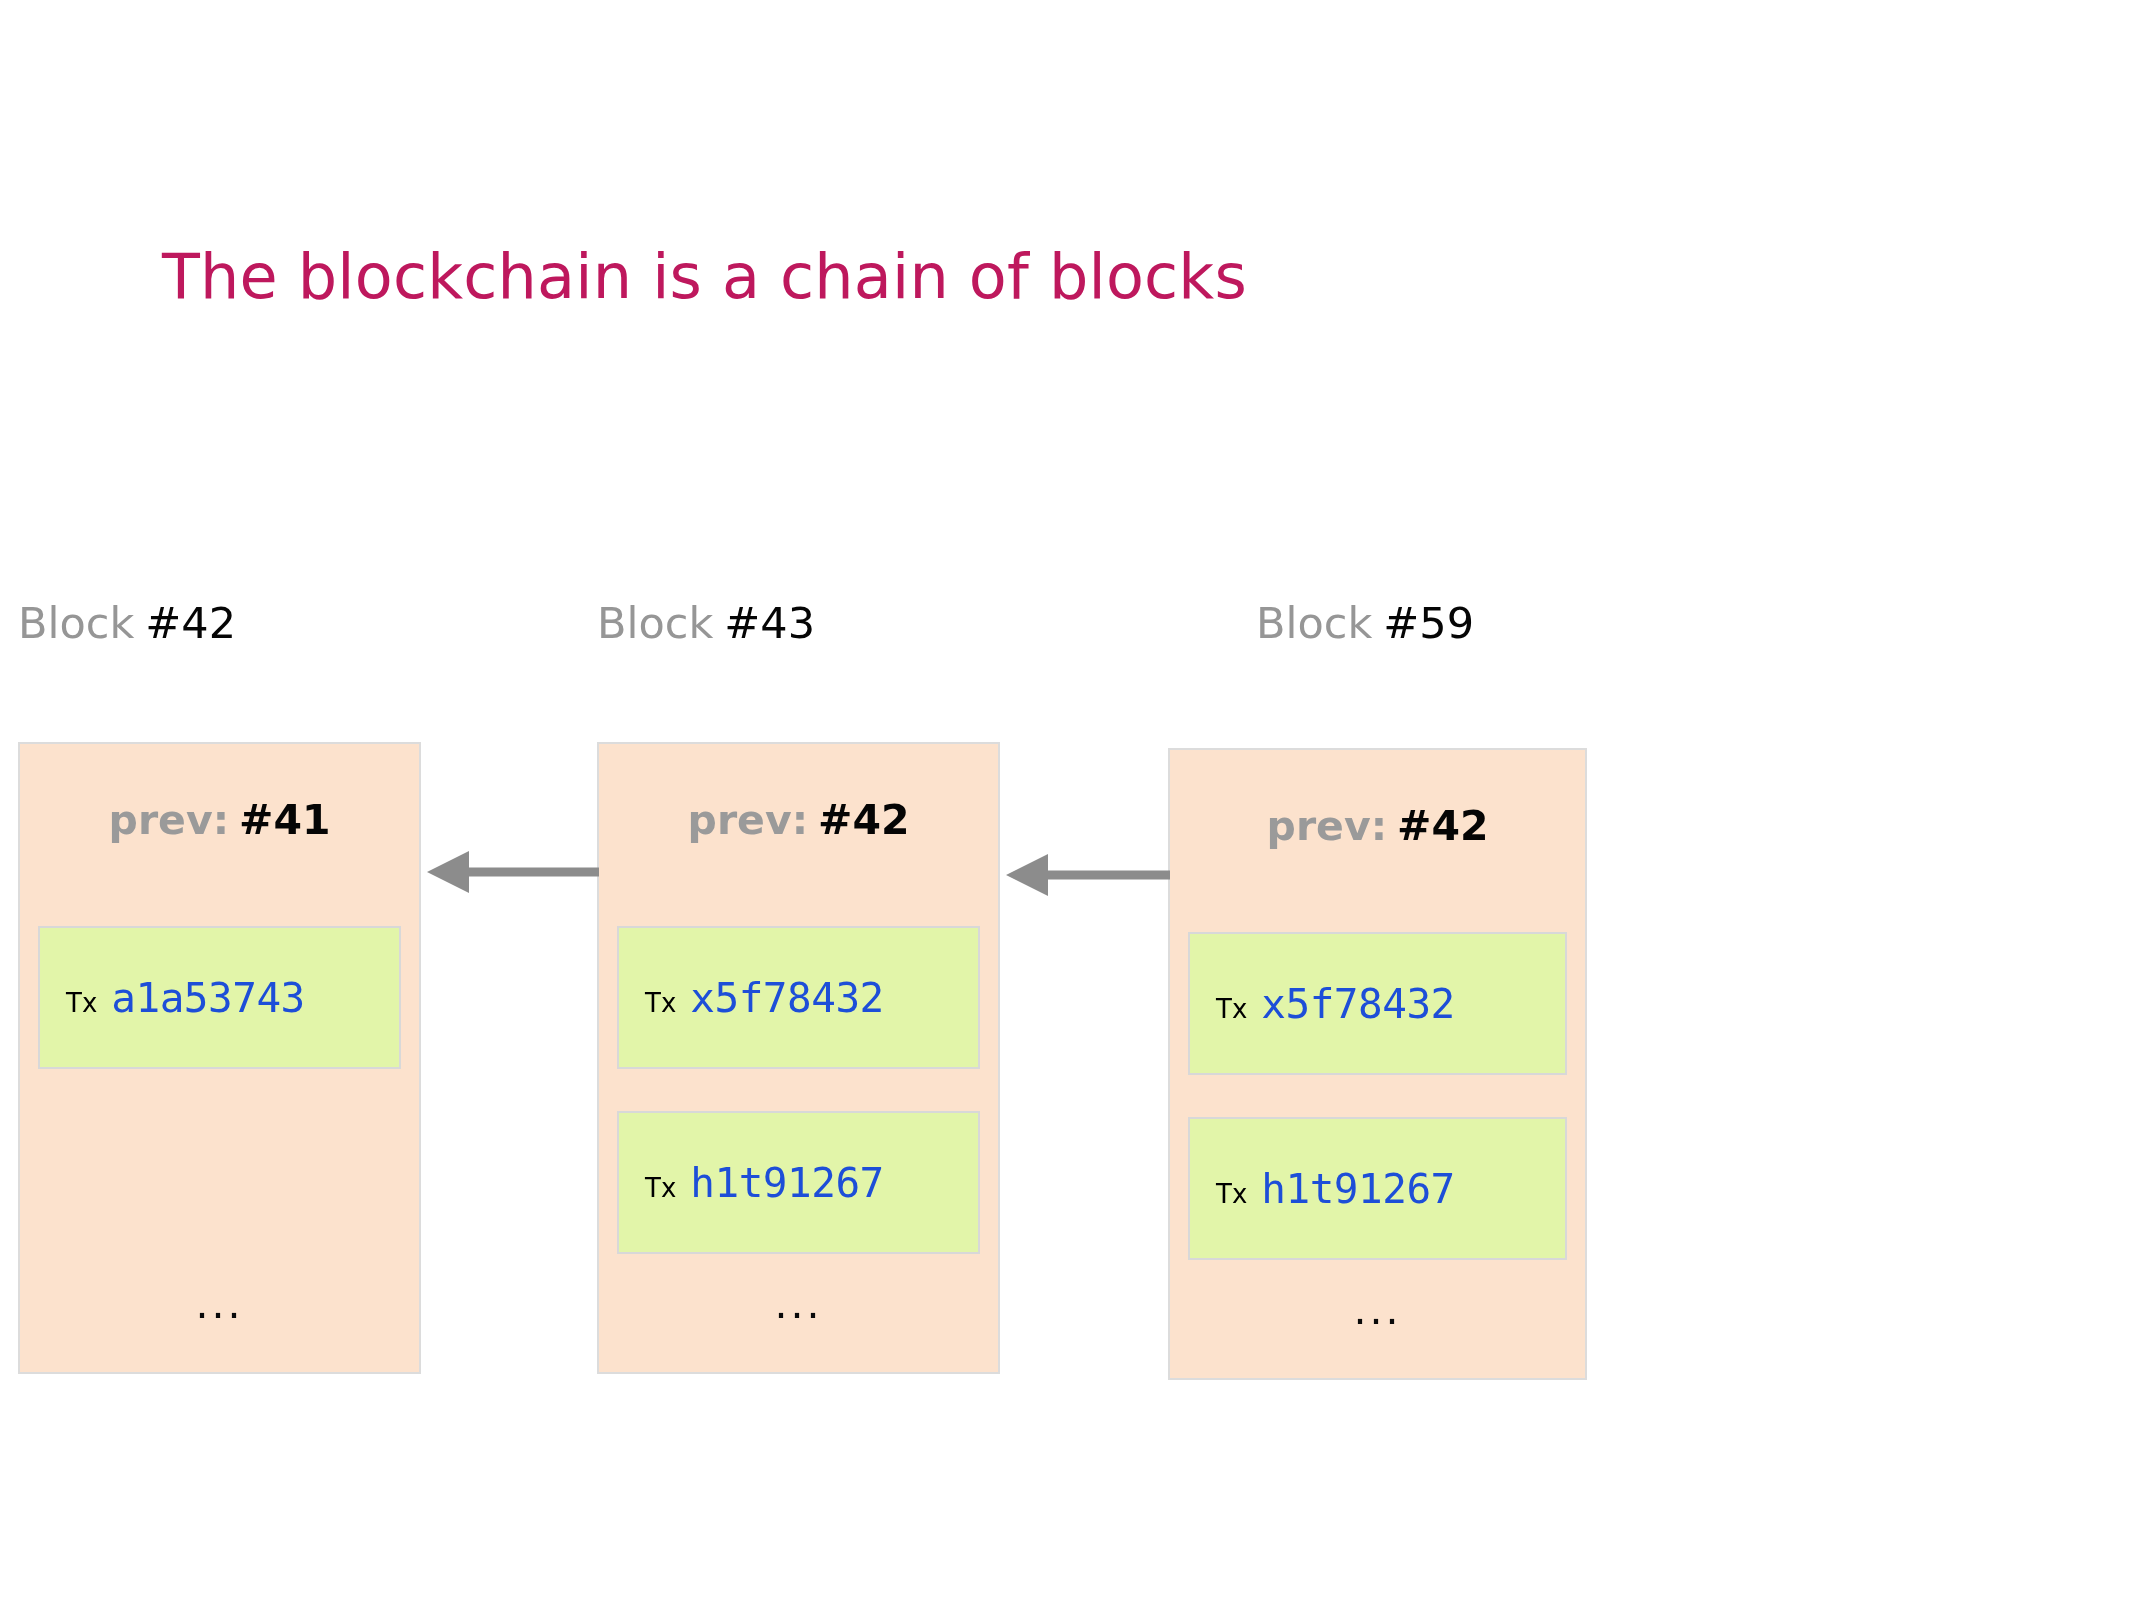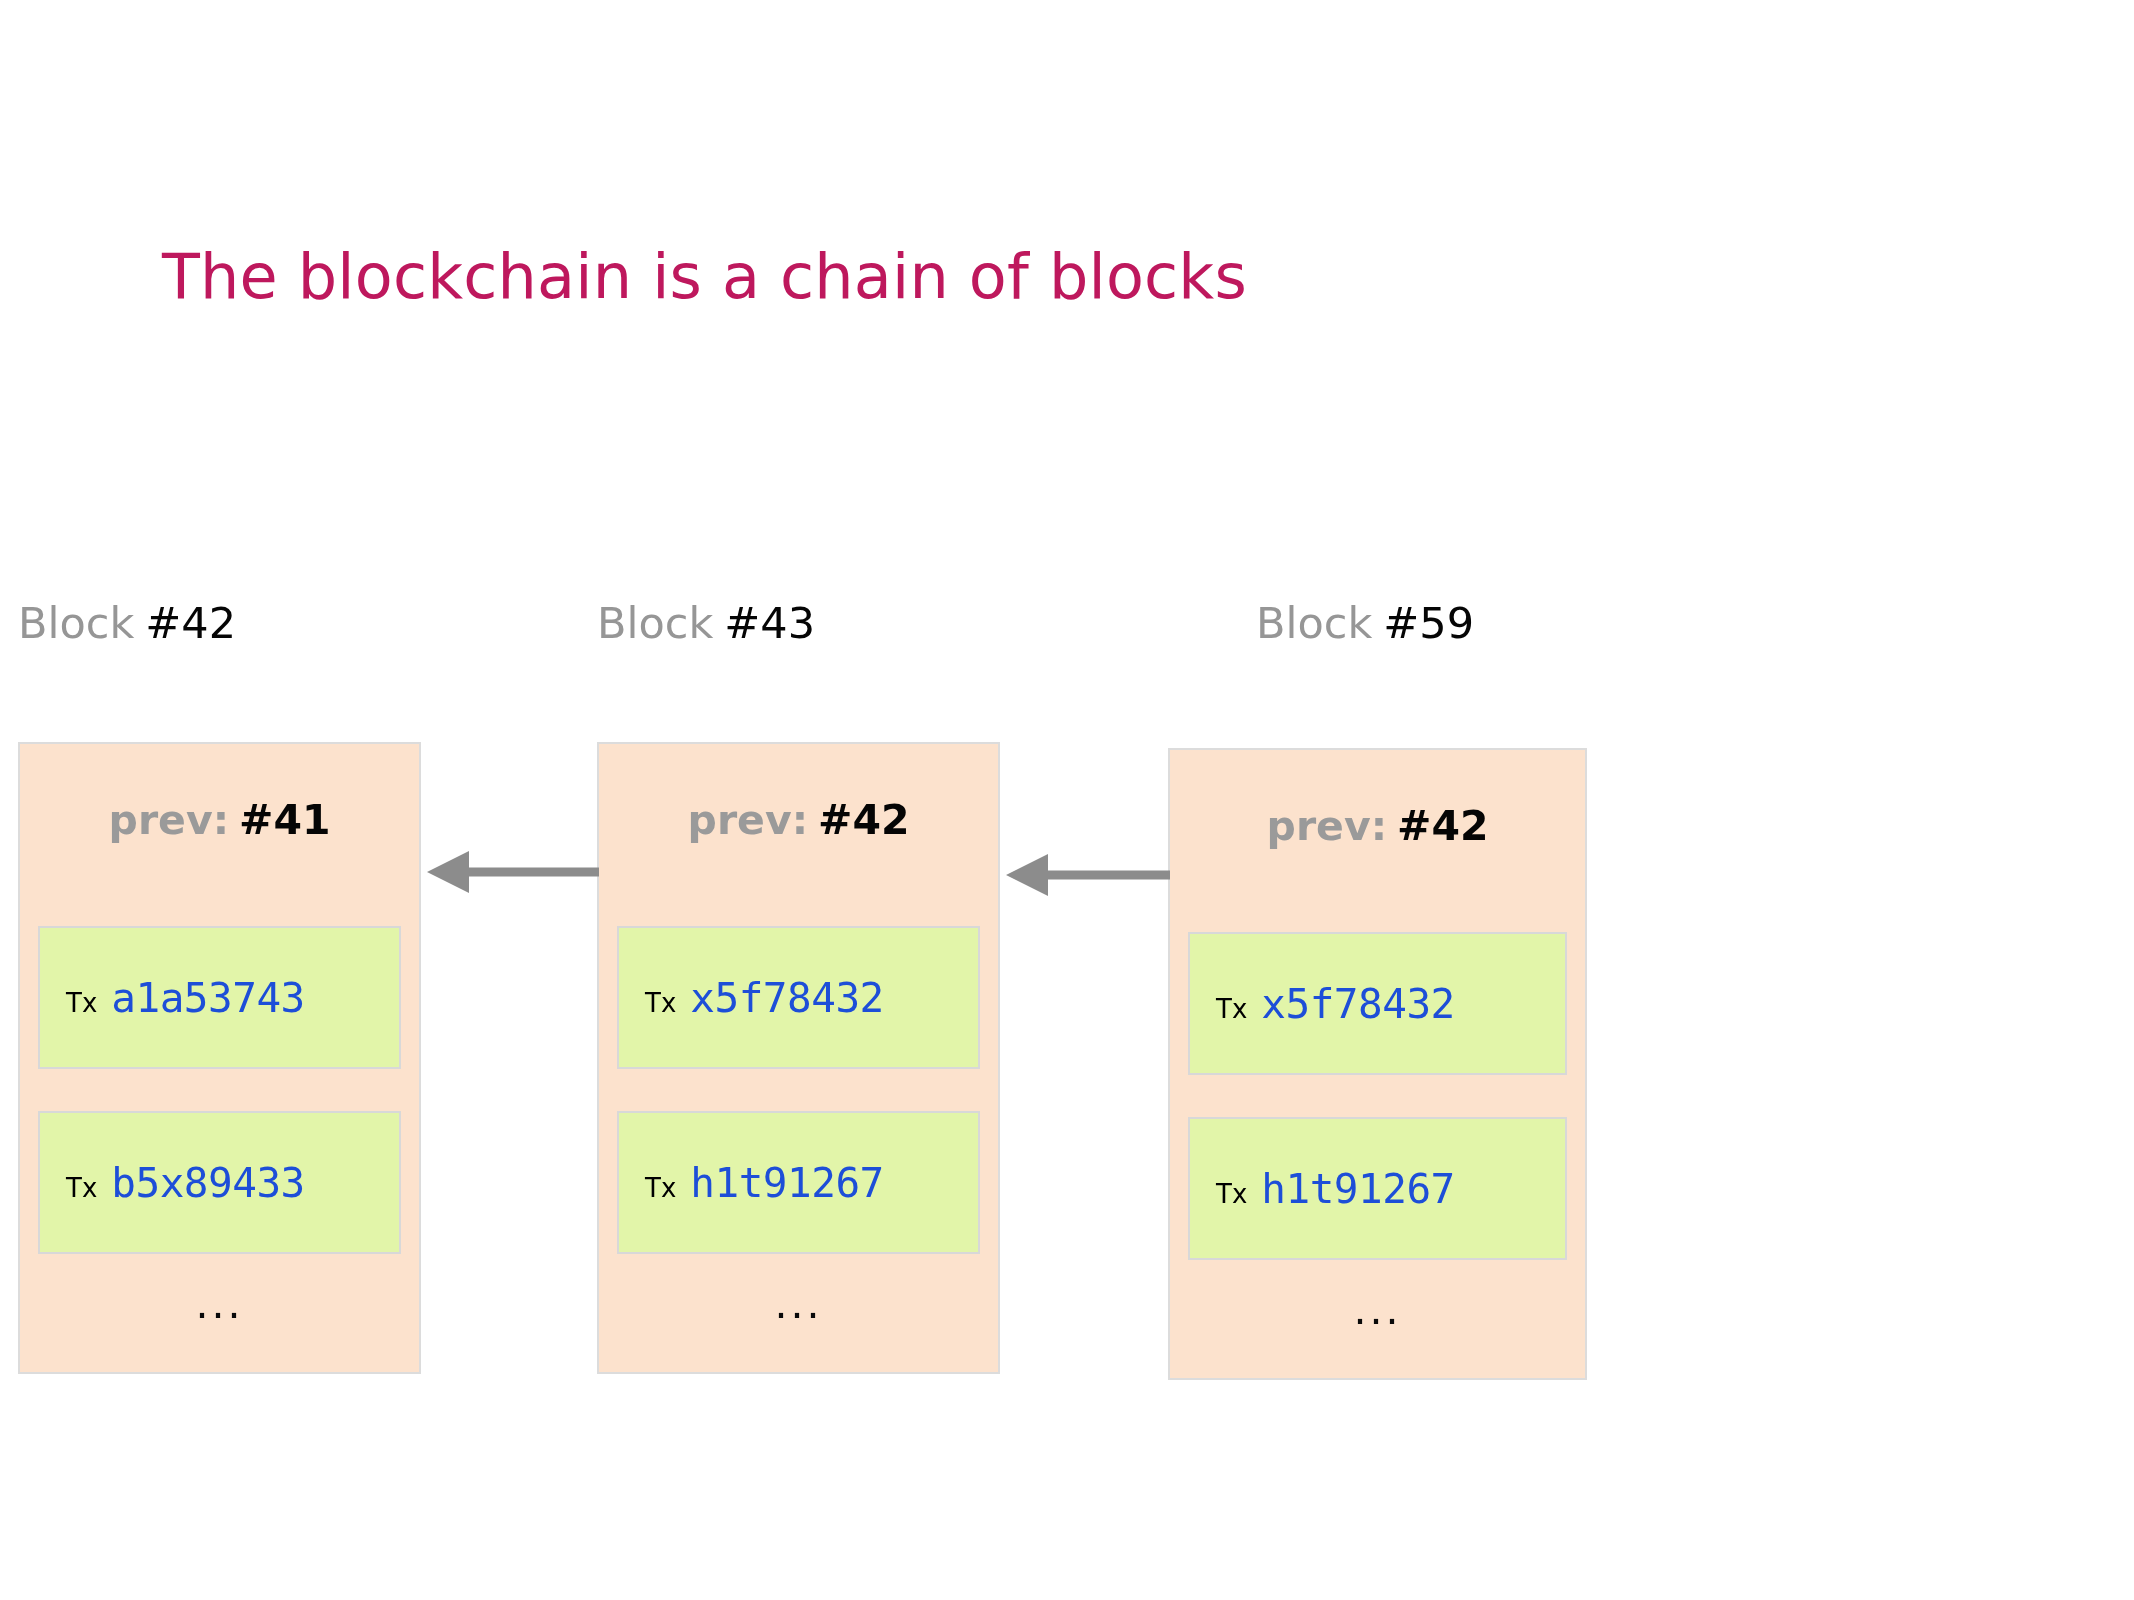--- a/index.html
+++ b/index.html
@@ -155,25 +155,20 @@
       <div class="prev-line">
         <span class="prev-label">prev:</span><span class="prev-value">#41</span>
       </div>
 
       <div class="tx-row tx-0">
         <div class="tx-inner">
           <span class="tx-label">Tx</span><span class="tx-hash">a1a53743</span>
         </div>
       </div>
 
-      <div class="tx-row tx-1">
-        <div class="tx-inner">
-          <span class="tx-label">Tx</span><span class="tx-hash">b5x89433</span>
-        </div>
-      </div>
 
       <div class="ellipsis">...</div>
     </div>
   </div>
 
   <div class="block-col" style="left:597px; width:403px;">
 
     <div class="block-caption">
       <span class="caption-word">Block</span><span class="caption-num">#43</span>
     </div>

